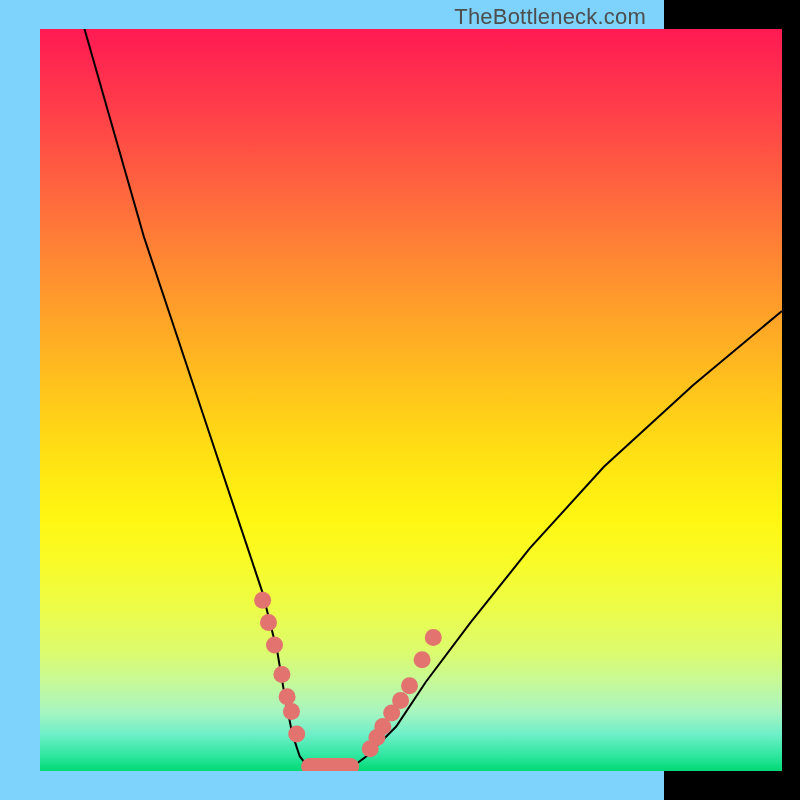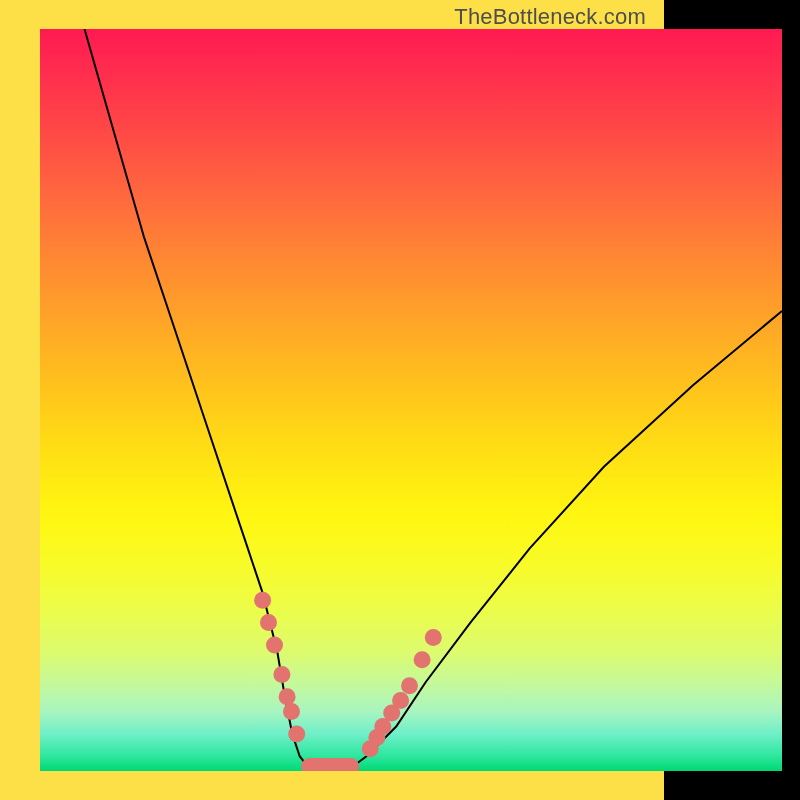--- a/index.html
+++ b/index.html
@@ -10,21 +10,21 @@
     background: #000;
     overflow: hidden;
     font-family: Arial, Helvetica, sans-serif;
   }
   .frame {
     position: absolute;
     left: 0;
     top: 0;
     width: 664px;
     height: 800px;
-    background: #fde047;
+    background: #7dd3fc;
   }
   .plot-area {
     position: absolute;
     left: 40px;
     top: 29px;
     width: 742px;
     height: 742px;
     overflow: hidden;
   }
   

